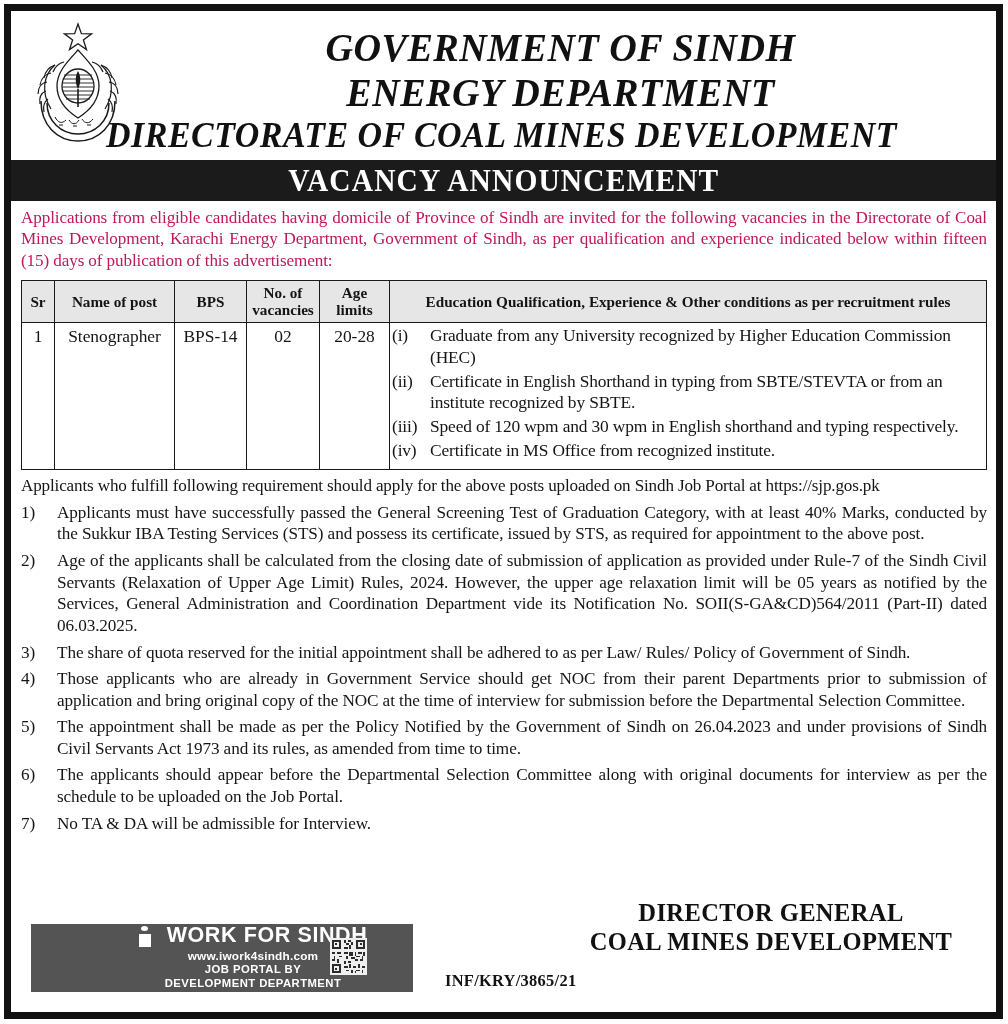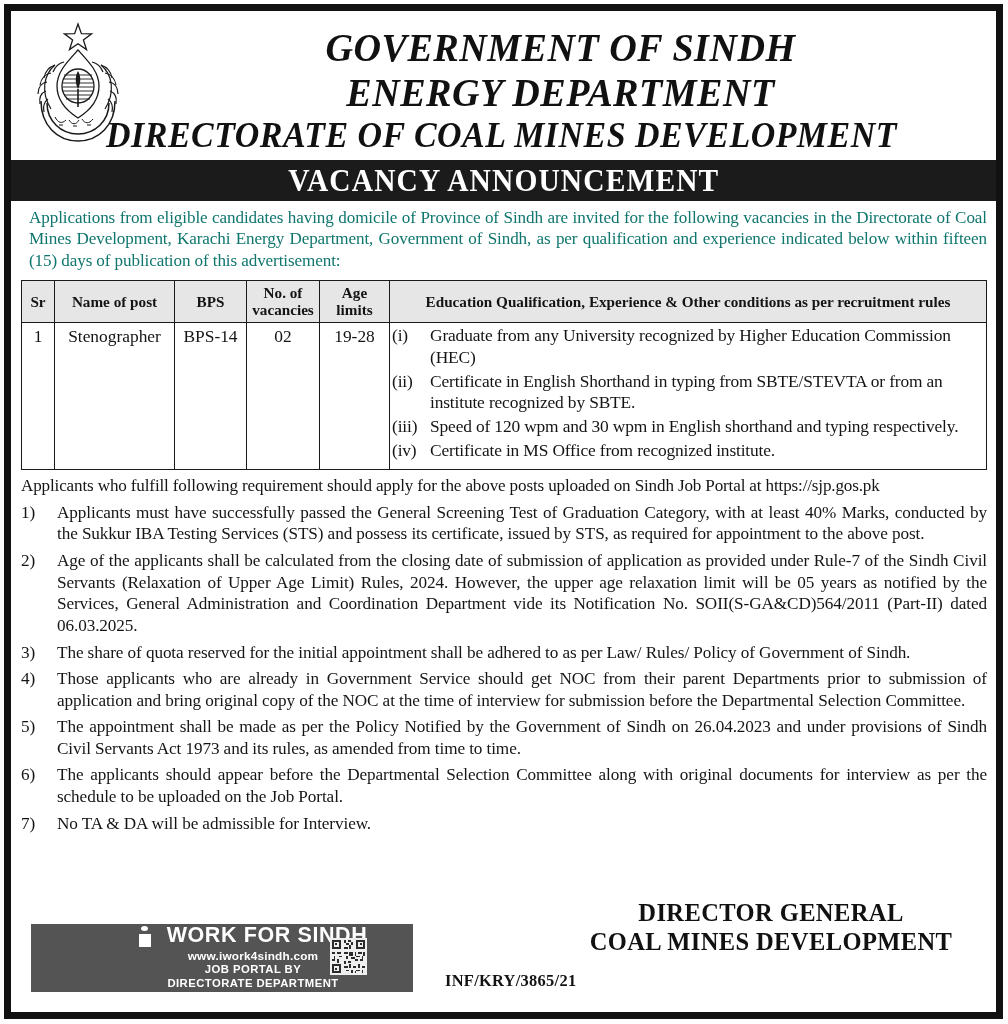--- a/index.html
+++ b/index.html
@@ -83,23 +83,22 @@
     transform: scaleX(0.95);
   }
 
   
   .body-wrap { padding: 6px 9px 0 10px; }
 
   .intro {
     font-size: 17.1px;
     line-height: 1.255;
     text-align: justify;
-    color: #0f766e;
+    color: #be185d;
     letter-spacing: -0.1px;
-    margin-left: 8px;
   }
 
   
   table.vac {
     width: 100%;
     border-collapse: collapse;
     margin-top: 9px;
     table-layout: fixed;
   }
   table.vac th, table.vac td {
@@ -375,21 +374,21 @@
             <th class="c-age">Age limits</th>
             <th>Education Qualification, Experience &amp; Other conditions as per recruitment rules</th>
           </tr>
         </thead>
         <tbody>
           <tr>
             <td>1</td>
             <td>Stenographer</td>
             <td>BPS-14</td>
             <td>02</td>
-            <td>19-28</td>
+            <td>20-28</td>
             <td class="qual">
               <ul class="quals">
                 <li>
                   <span class="rn">(i)</span>
                   <span class="txt">Graduate from any University recognized by Higher Education Commission (HEC)</span>
                 </li>
                 <li>
                   <span class="rn">(ii)</span>
                   <span class="txt">Certificate in English Shorthand in typing from SBTE/STEVTA or from an institute recognized by SBTE.</span>
                 </li>
@@ -447,21 +446,21 @@
         <div class="iwfs-inner">
           <div class="iwfs-logo">
             <span class="person-icon">
                 <i></i>
                 <b></b>
               </span>
             <span class="iwfs-title">WORK FOR SINDH</span>
           </div>
           <div class="iwfs-url">www.iwork4sindh.com</div>
           <div class="iwfs-sub1">JOB PORTAL BY</div>
-          <div class="iwfs-sub2">DIRECTORATE DEPARTMENT</div>
+          <div class="iwfs-sub2">DEVELOPMENT DEPARTMENT</div>
         </div>
         <svg class="qr" viewBox="0 0 21 21" shape-rendering="crispEdges">
           <rect width="21" height="21" fill="#efefef"></rect>
           <g fill="#2b2b2b">
             <rect x="1" y="1" width="5" height="1"></rect>
               <rect x="1" y="2" width="1" height="3"></rect>
             <rect x="5" y="2" width="1" height="3"></rect>
               <rect x="1" y="5" width="5" height="1"></rect>
             <rect x="3" y="3" width="1" height="1"></rect>
             <rect x="15" y="1" width="5" height="1"></rect>

